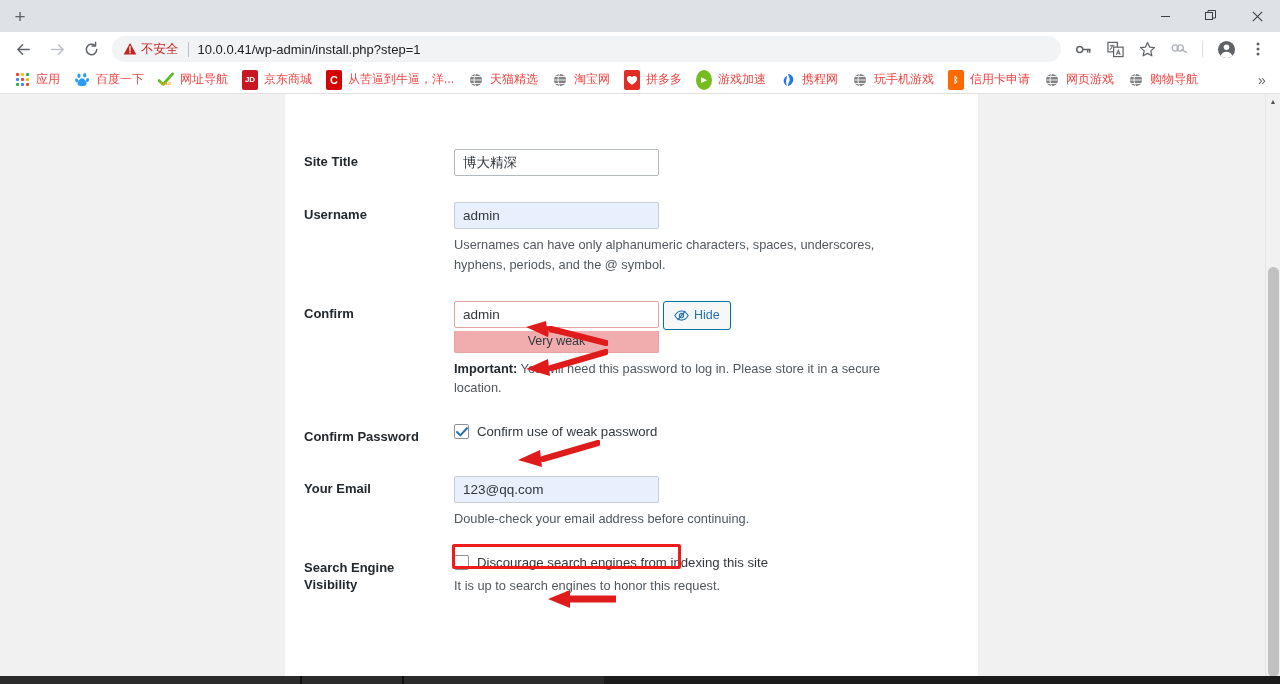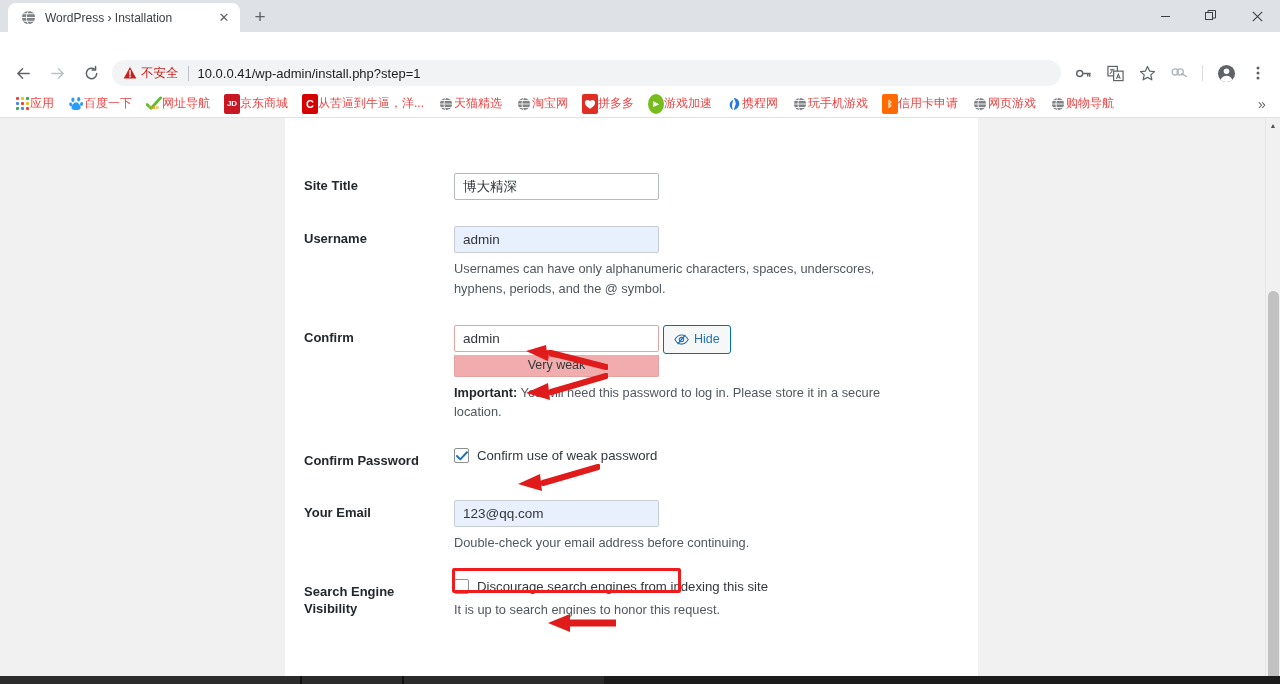--- a/index.html
+++ b/index.html
@@ -73,21 +73,20 @@
     display: flex; align-items: center; justify-content: center;
     color: #3c4043;
   }
 
   .toolbar {
     height: 34px;
     background: #ffffff;
     display: flex;
     align-items: center;
     padding: 0 6px;
-    margin-top: 24px;
   }
   .navbtn {
     width: 28px; height: 28px;
     display: flex; align-items: center; justify-content: center;
     color: #5f6368;
     margin: 0 3px;
     border-radius: 14px;
   }
   .navbtn.disabled { color: #bdc1c6; }
 
@@ -152,20 +151,21 @@
     display: flex;
     align-items: center;
     height: 22px;
     padding: 0 6px;
     border-radius: 4px;
     flex: 0 0 auto;
     margin-right: 2px;
   }
   .bm-ico {
     width: 16px; height: 20px;
+    margin-right: 6px;
     flex: 0 0 16px;
     display: flex; align-items: center; justify-content: center;
     font-size: 9px;
     font-weight: bold;
     border-radius: 2px;
     overflow: hidden;
     color: #fff;
   }
   .bm-label {
     font-size: 12px;
@@ -356,30 +356,20 @@
     display: flex;
   }
   .bs-seg { height: 8px; background: #2b2b2b; }
 </style>
 </head>
 <body>
 
 <div class="browser">
 
   <div class="tabstrip">
-    <div class="tab">
-      <span class="tab-favicon">
-        <svg width="15" height="15" viewBox="0 0 16 16">
-          <circle cx="8" cy="8" r="7" fill="#808285"></circle>
-          <path d="M8 1 C5 4 5 12 8 15 M1 8 H15 M2.5 4 H13.5 M2.5 12 H13.5" stroke="#fff" stroke-width="1" fill="none"></path>
-        </svg>
-      </span>
-      <span class="tab-title">WordPress › Installation</span>
-      <span class="tab-close">✕</span>
-    </div>
     <div class="newtab">+</div>
 
     <div class="wincontrols">
       <div class="wc">
         <svg width="11" height="11" viewBox="0 0 11 11">
             <path d="M1 5.5 H10" stroke="#3c4043" stroke-width="1"></path>
           </svg>
       </div>
       <div class="wc">
         <svg width="12" height="12" viewBox="0 0 12 12">

